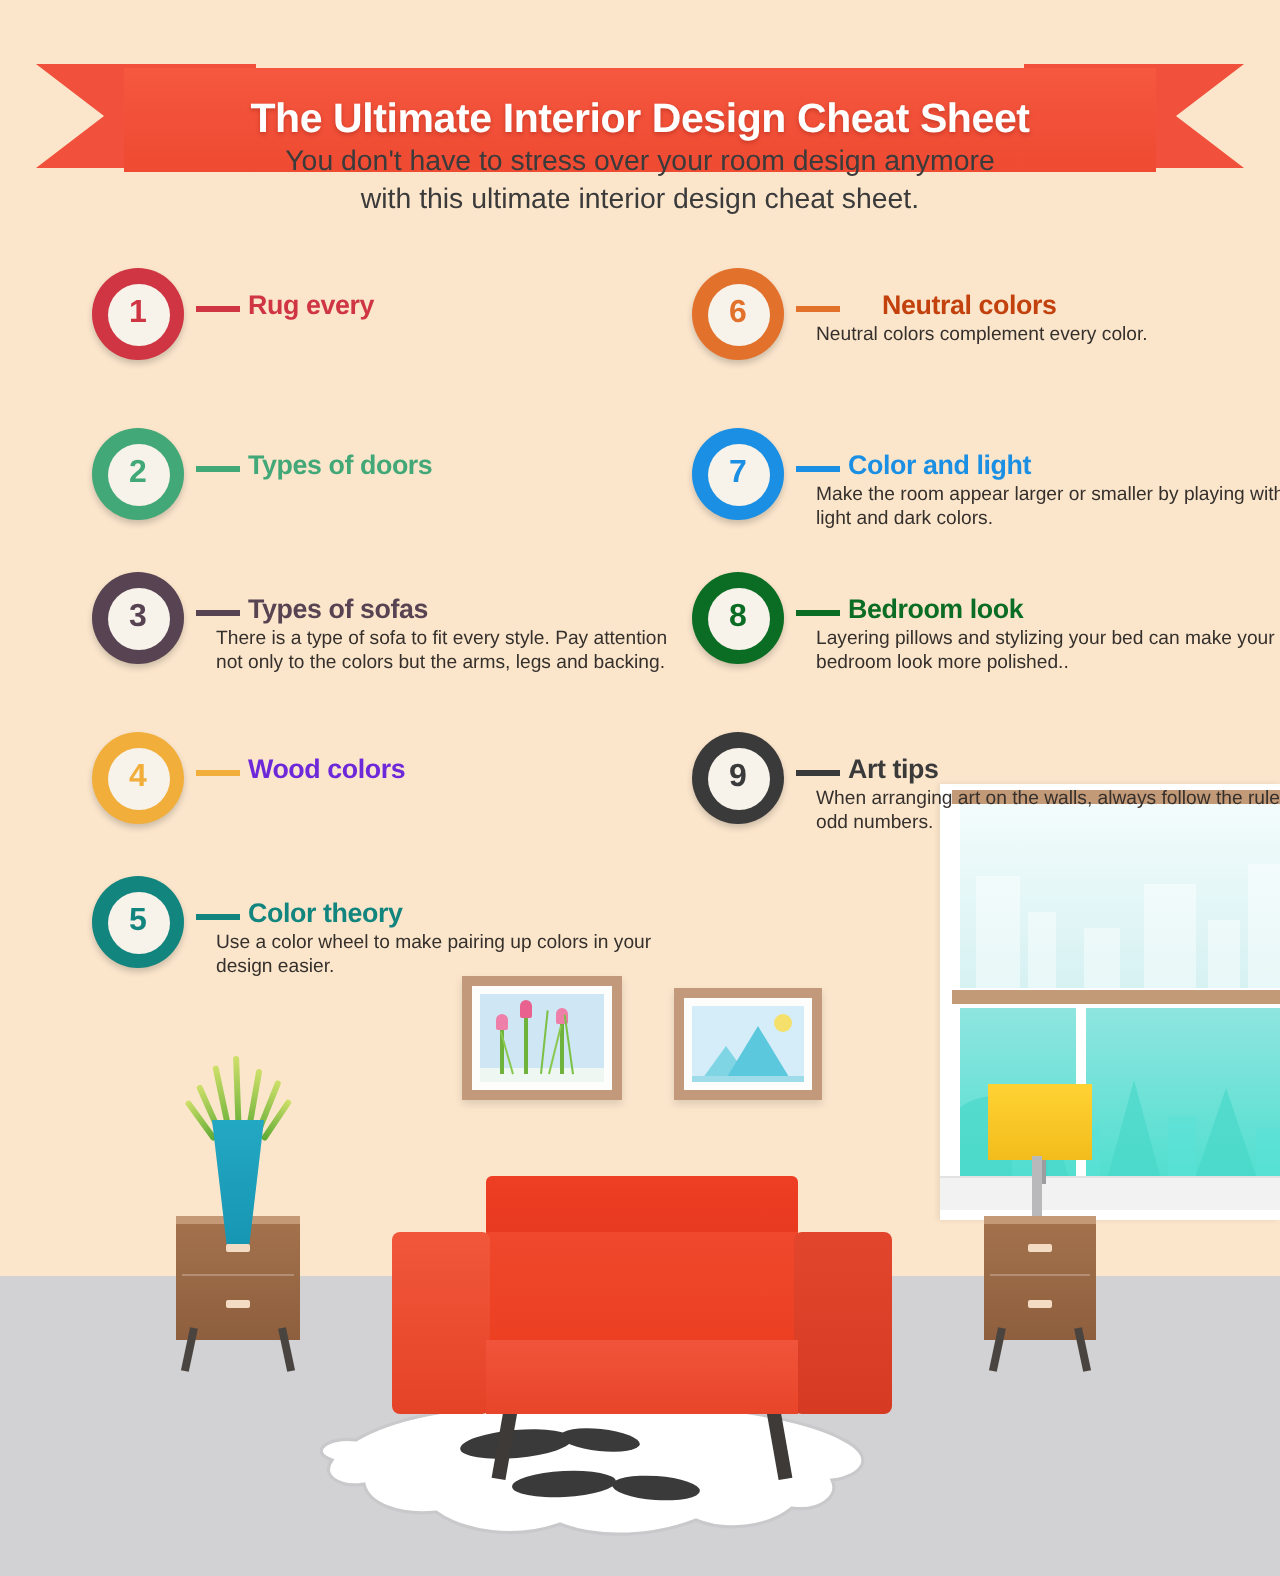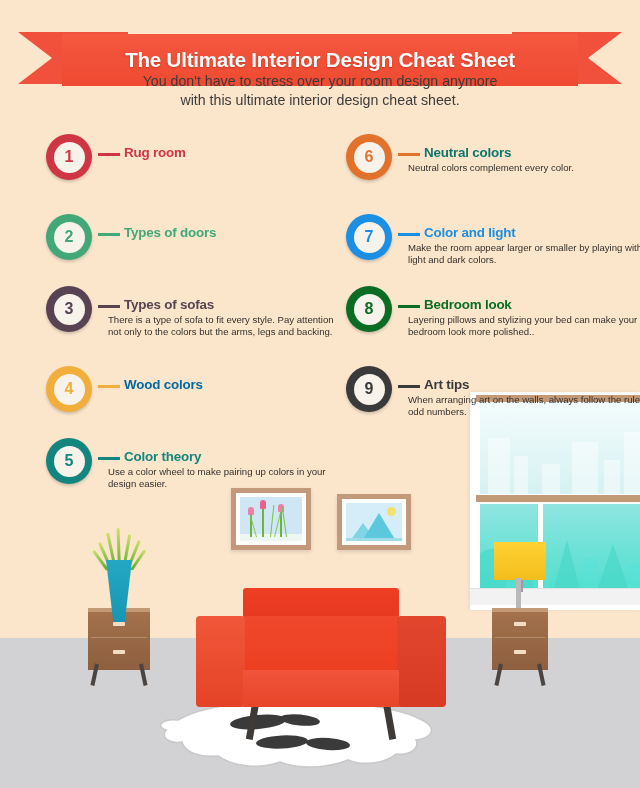--- a/index.html
+++ b/index.html
@@ -459,21 +459,21 @@
 
   <div class="tips">
 
     <div class="col left">
 
       <div class="tip" style="height:74px;">
         <div class="badge" style="background:#cf3543;">
           <div class="badge-inner" style="color:#cf3543;">1</div>
         </div>
         <div class="dash" style="background:#cf3543;"></div>
-        <div class="tip-head" style="color:#cf3543;">Rug room</div>
+        <div class="tip-head" style="color:#cf3543;">Rug every</div>
       </div>
 
       <div class="tip" style="height:66px;">
         <div class="badge" style="background:#42a878;">
           <div class="badge-inner" style="color:#42a878;">2</div>
         </div>
         <div class="dash" style="background:#42a878;"></div>
         <div class="tip-head" style="color:#42a878;">Types of doors</div>
       </div>
 
@@ -484,42 +484,42 @@
         <div class="dash" style="background:#574352;"></div>
         <div class="tip-head" style="color:#574352;">Types of sofas</div>
         <div class="tip-body">There is a type of sofa to fit every style. Pay attention not only to the colors but the arms, legs and backing.</div>
       </div>
 
       <div class="tip" style="height:66px;">
         <div class="badge" style="background:#f2ae3a;">
           <div class="badge-inner" style="color:#f2ae3a;">4</div>
         </div>
         <div class="dash" style="background:#f2ae3a;"></div>
-        <div class="tip-head" style="color:#0369a1;text-align:right;">Wood colors</div>
+        <div class="tip-head" style="color:#6d28d9;text-align:right;">Wood colors</div>
       </div>
 
       <div class="tip" style="height:66px;">
         <div class="badge" style="background:#12857f;">
           <div class="badge-inner" style="color:#12857f;">5</div>
         </div>
         <div class="dash" style="background:#12857f;"></div>
         <div class="tip-head" style="color:#12857f;">Color theory</div>
         <div class="tip-body">Use a color wheel to make pairing up colors in your design easier.</div>
       </div>
 
     </div>
 
     <div class="col right">
 
       <div class="tip" style="height:74px;">
         <div class="badge" style="background:#e2712c;">
           <div class="badge-inner" style="color:#e2712c;">6</div>
         </div>
         <div class="dash" style="background:#e2712c;"></div>
-        <div class="tip-head" style="color:#0f766e;">Neutral colors</div>
+        <div class="tip-head" style="color:#c2410c;margin-left:17px;">Neutral colors</div>
         <div class="tip-body">Neutral colors complement every color.</div>
       </div>
 
       <div class="tip" style="height:66px;">
         <div class="badge" style="background:#1b8fe3;">
           <div class="badge-inner" style="color:#1b8fe3;">7</div>
         </div>
         <div class="dash" style="background:#1b8fe3;"></div>
         <div class="tip-head" style="color:#1b8fe3;">Color and light</div>
         <div class="tip-body">Make the room appear larger or smaller by playing with light and dark colors.</div>

